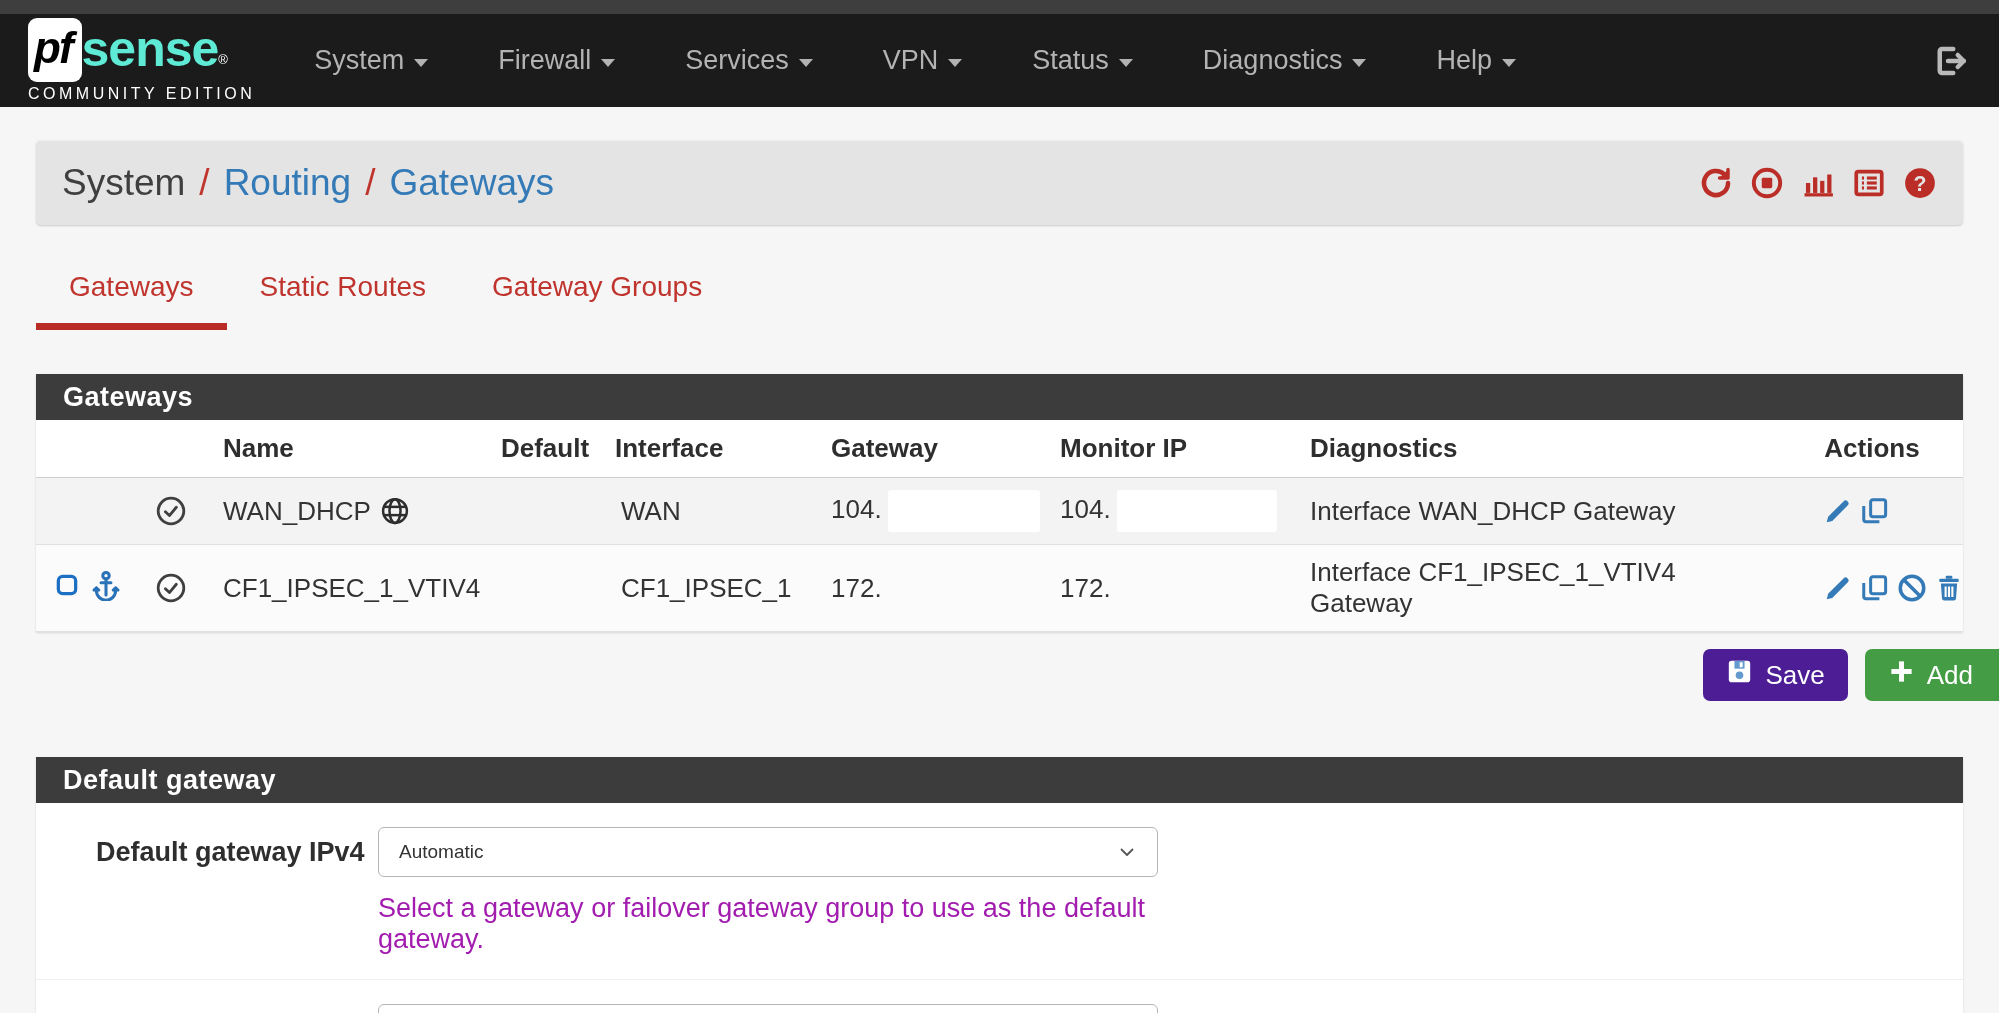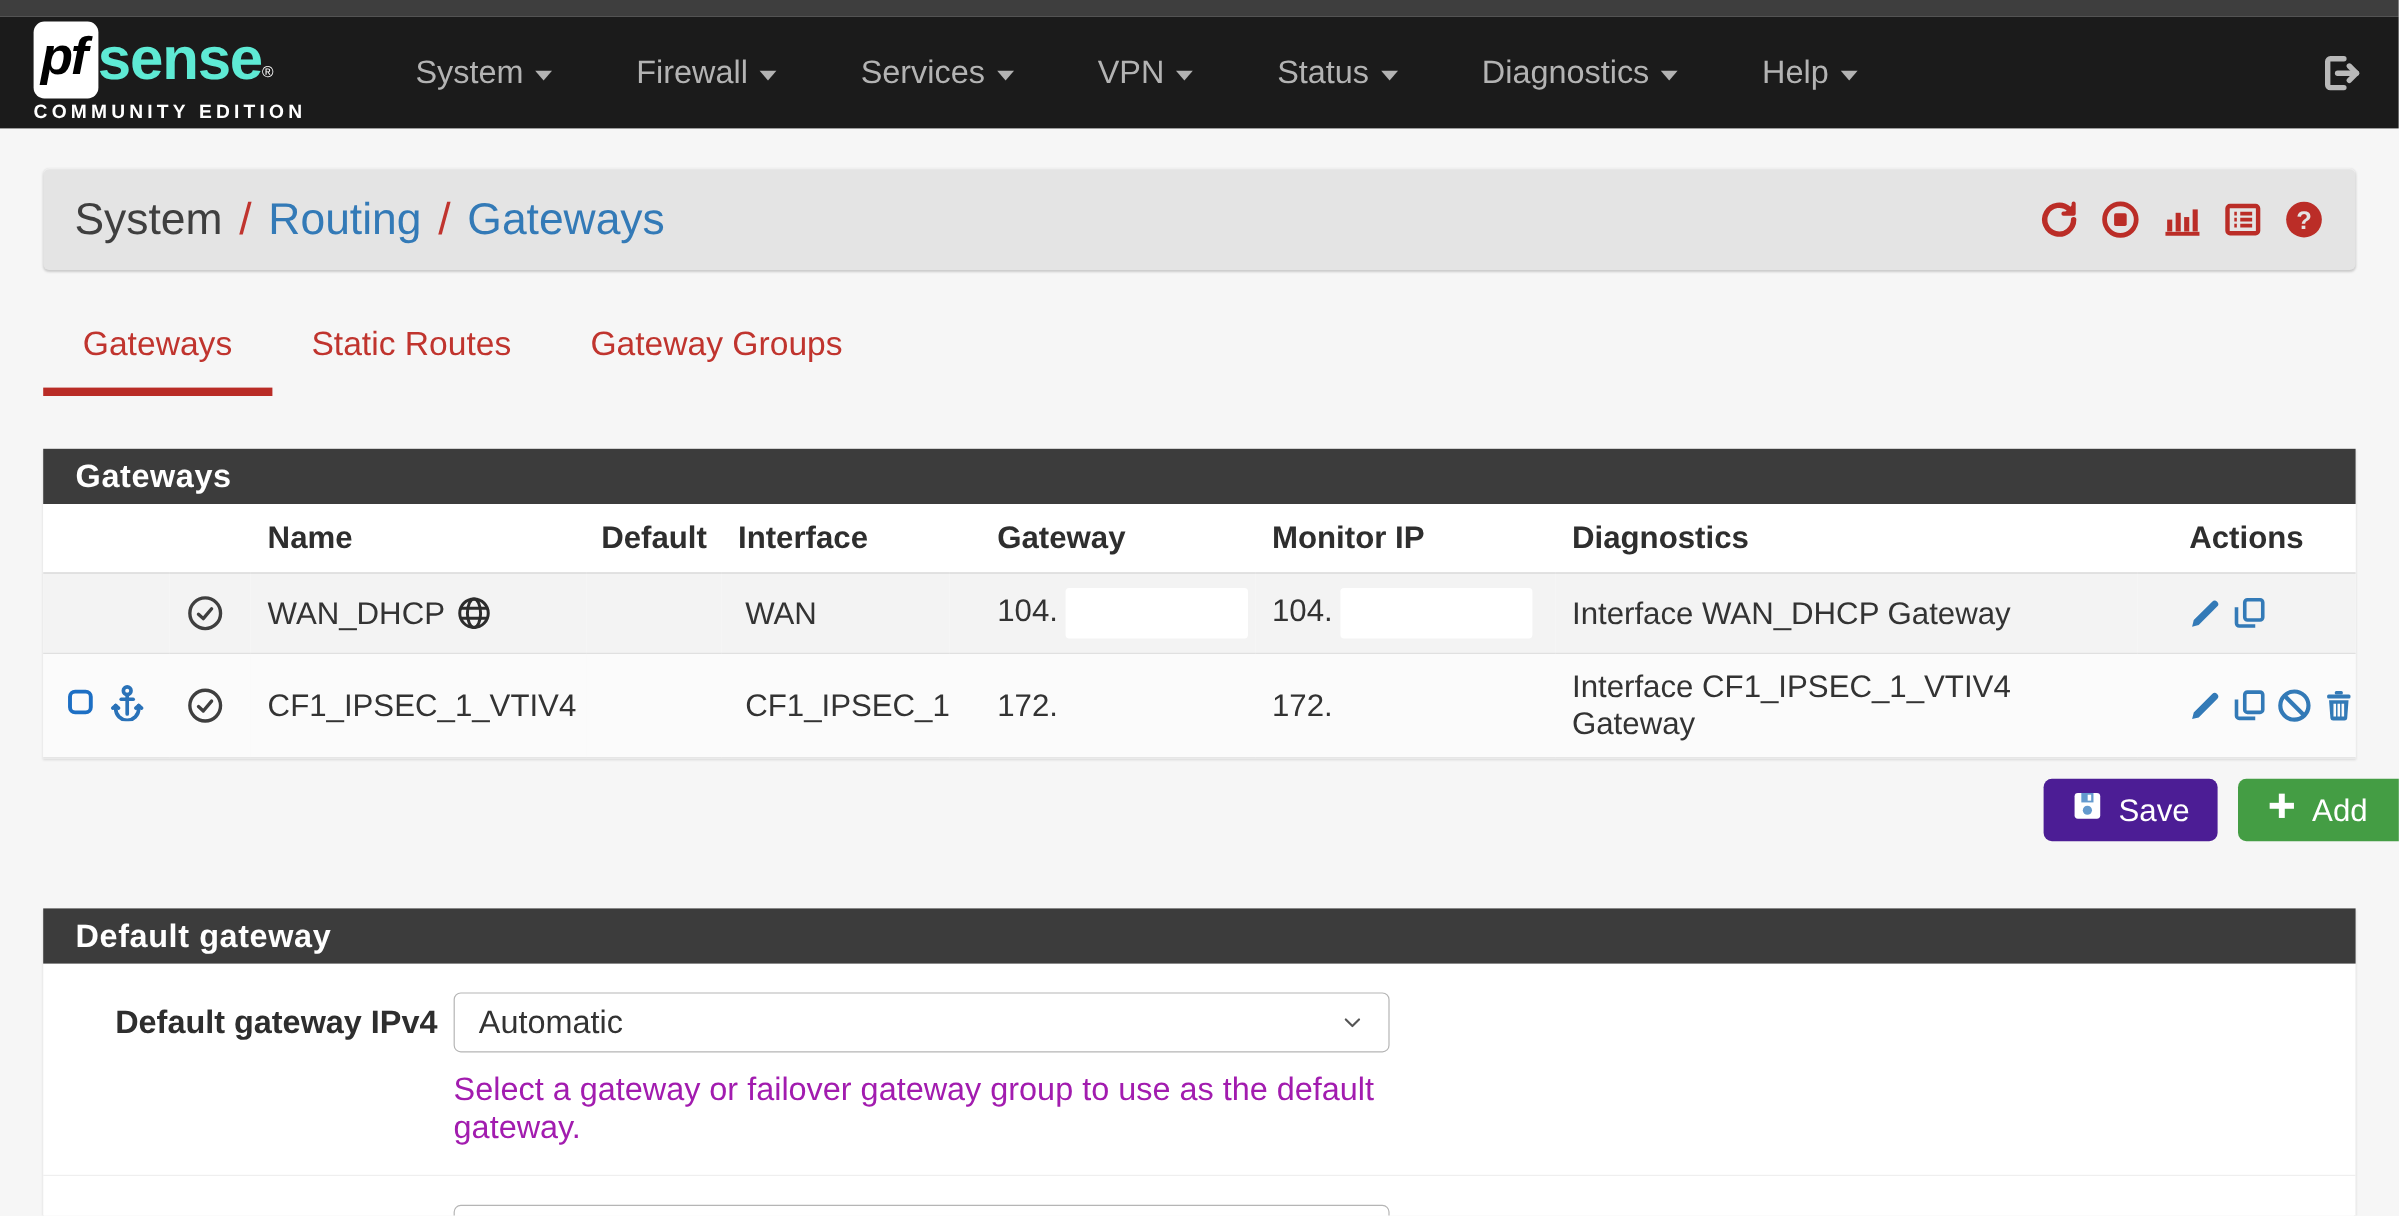--- a/index.html
+++ b/index.html
@@ -12,30 +12,30 @@
   }
   
   .top-strip { height: 14px; background: #3e3e3e; }
 
   
   .navbar {
     height: 93px; background: #1b1b1b;
     display: flex; align-items: center;
     padding: 0 30px 0 28px;
   }
-  .logo { display: flex; flex-direction: column; margin-right: 56px; }
+  .logo { display: flex; flex-direction: column; margin-right: 24px; }
   .logo-row { display: flex; align-items: flex-start; }
   .logo-pf {
     background: #fff; color: #000; border-radius: 9px;
     font-style: italic; font-weight: bold; font-size: 44px;
     line-height: 1; padding: 8px 10px 12px 6px; letter-spacing: -2px;
   }
   .logo-sense { color: #5eead4; font-weight: bold; font-size: 50px; line-height: 1.25; letter-spacing: -1px; }
   .logo-reg { color: #fff; font-size: 13px; margin-top: 34px; }
-  .logo-sub { color: #fff; font-size: 16px; letter-spacing: 3.5px; font-weight: bold; margin-top: 3px; }
+  .logo-sub { color: #fff; font-size: 16px; letter-spacing: 3.5px; font-weight: normal; margin-top: 3px; }
   .nav-items { display: flex; align-items: center; }
   .nav-item {
     color: #b3b3b3; font-size: 27px; padding: 0 35px;
     display: flex; align-items: center; gap: 10px; cursor: pointer; height: 93px;
   }
   .caret-down {
     width: 0; height: 0; border-left: 7px solid transparent;
     border-right: 7px solid transparent; border-top: 8px solid #b3b3b3; margin-top: 4px;
   }
   .nav-right { margin-left: auto; color: #b9b9b9; display: flex; align-items: center; }
@@ -103,21 +103,21 @@
   .btn-add { background: #449d44; padding-right: 40px; margin-right: -14px; }
 
   
   .panel-dg { margin-top: 56px; }
   .form-group { display: flex; padding: 24px 0 24px; }
   .form-group.bordered { border-bottom: 1px solid #efefef; }
   .fg-label { width: 342px; padding-left: 60px; padding-top: 10px; font-weight: bold; font-size: 27px; color: #2e2e2e; }
   .fg-field { width: 780px; }
   .select-box {
     height: 50px; border: 1px solid #b5b5b5; border-radius: 6px; background: #fff;
-    display: flex; align-items: center; padding: 0 18px 0 20px; font-size: 27px; color: #333;
+    display: flex; align-items: center; padding: 0 18px 0 20px; font-size: 19px; color: #333;
     cursor: pointer;
     gap: 24px;
   }
   .select-box .sel-chevron { margin-left: auto; color: #555; display: flex; }
   .help-text { margin-top: 16px; font-size: 27px; color: #a21caf; }
 </style>
 </head>
 <body>
 
 <div class="top-strip"></div>

